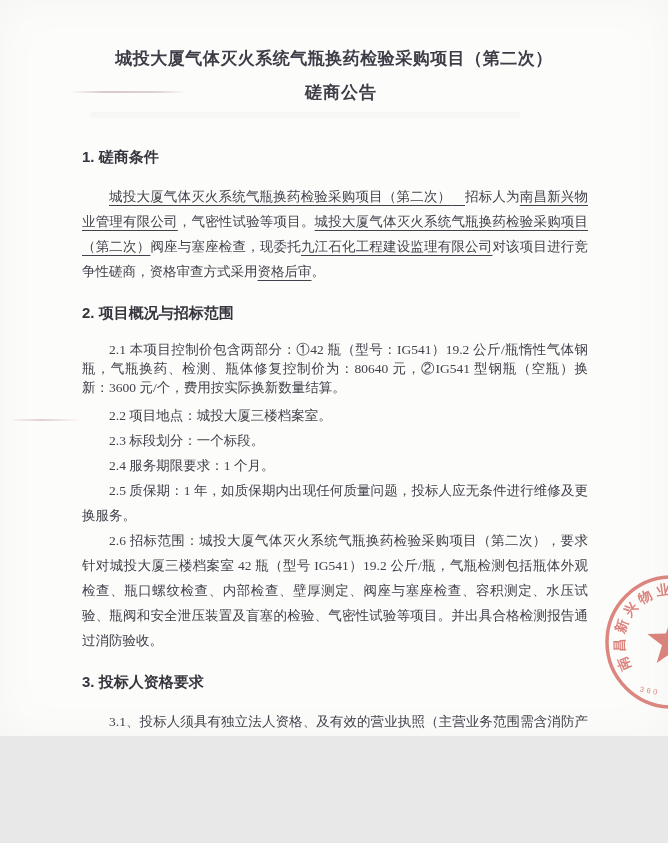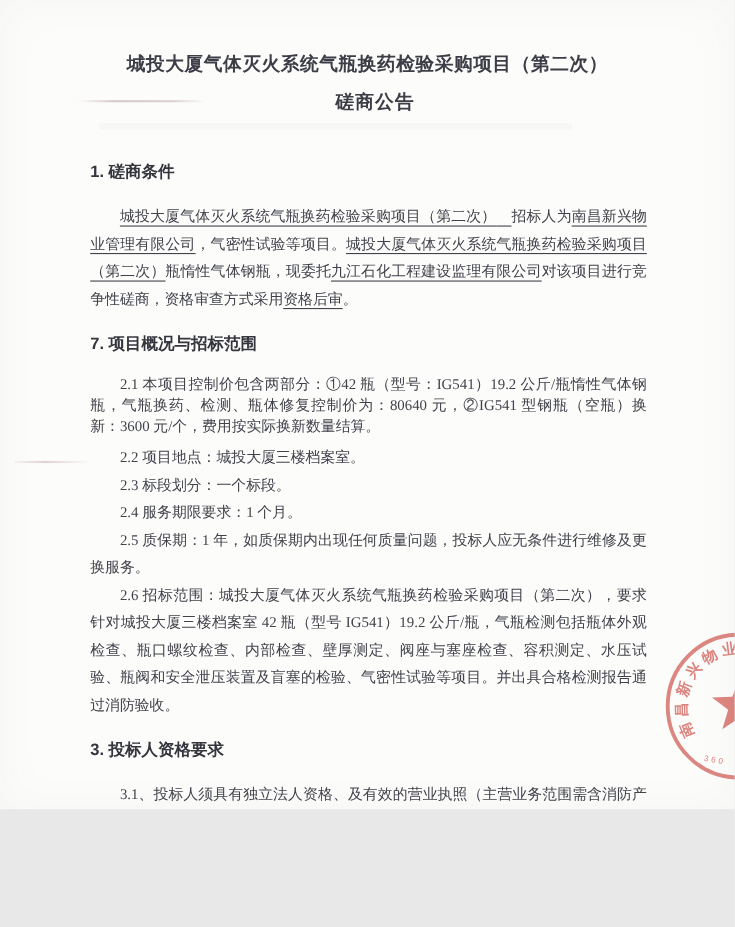--- a/index.html
+++ b/index.html
@@ -109,25 +109,25 @@
 
   <header class="doc-header">
     <h1 class="doc-title">城投大厦气体灭火系统气瓶换药检验采购项目（第二次）</h1>
     <div class="doc-subtitle">磋商公告</div>
   </header>
 
   <main class="doc-body">
 
     <section>
       <h3 class="sec-heading">1. 磋商条件</h3>
-      <p class="para"><span class="u">城投大厦气体灭火系统气瓶换药检验采购项目（第二次）</span><span class="u">　</span><span>招标人为</span><span class="u">南昌新兴物业管理有限公司</span><span>，气密性试验等项目。</span><span class="u">城投大厦气体灭火系统气瓶换药检验采购项目（第二次）</span><span>瓶惰性气体钢瓶，现委托</span><span class="u">九江石化工程建设监理有限公司</span><span>对该项目进行竞争性磋商，资格审查方式采用</span><span class="u">资格后审</span><span>。</span></p>
+      <p class="para"><span class="u">城投大厦气体灭火系统气瓶换药检验采购项目（第二次）</span><span class="u">　</span><span>招标人为</span><span class="u">南昌新兴物业管理有限公司</span><span>，气密性试验等项目。</span><span class="u">城投大厦气体灭火系统气瓶换药检验采购项目（第二次）</span><span>阀座与塞座检查，现委托</span><span class="u">九江石化工程建设监理有限公司</span><span>对该项目进行竞争性磋商，资格审查方式采用</span><span class="u">资格后审</span><span>。</span></p>
     </section>
 
     <section>
-      <h3 class="sec-heading">7. 项目概况与招标范围</h3>
+      <h3 class="sec-heading">2. 项目概况与招标范围</h3>
       <p class="para tight"><span>2.1 本项目控制价包含两部分：①42 瓶（型号：IG541）19.2 公斤/瓶惰性气体钢瓶，气瓶换药、检测、瓶体修复控制价为：80640 元，②IG541 型钢瓶（空瓶）换新：3600 元/个，费用按实际换新数量结算。</span></p>
       <p class="para"><span>2.2 项目地点：城投大厦三楼档案室。</span></p>
       <p class="para"><span>2.3 标段划分：一个标段。</span></p>
       <p class="para"><span>2.4 服务期限要求：1 个月。</span></p>
       <p class="para"><span>2.5 质保期：1 年，如质保期内出现任何质量问题，投标人应无条件进行维修及更换服务。</span></p>
       <p class="para"><span>2.6 招标范围：城投大厦气体灭火系统气瓶换药检验采购项目（第二次），要求针对城投大厦三楼档案室 42 瓶（型号 IG541）19.2 公斤/瓶，气瓶检测包括瓶体外观检查、瓶口螺纹检查、内部检查、壁厚测定、阀座与塞座检查、容积测定、水压试验、瓶阀和安全泄压装置及盲塞的检验、气密性试验等项目。并出具合格检测报告通过消防验收。</span></p>
     </section>
 
     <section>
       <h3 class="sec-heading">3. 投标人资格要求</h3>

